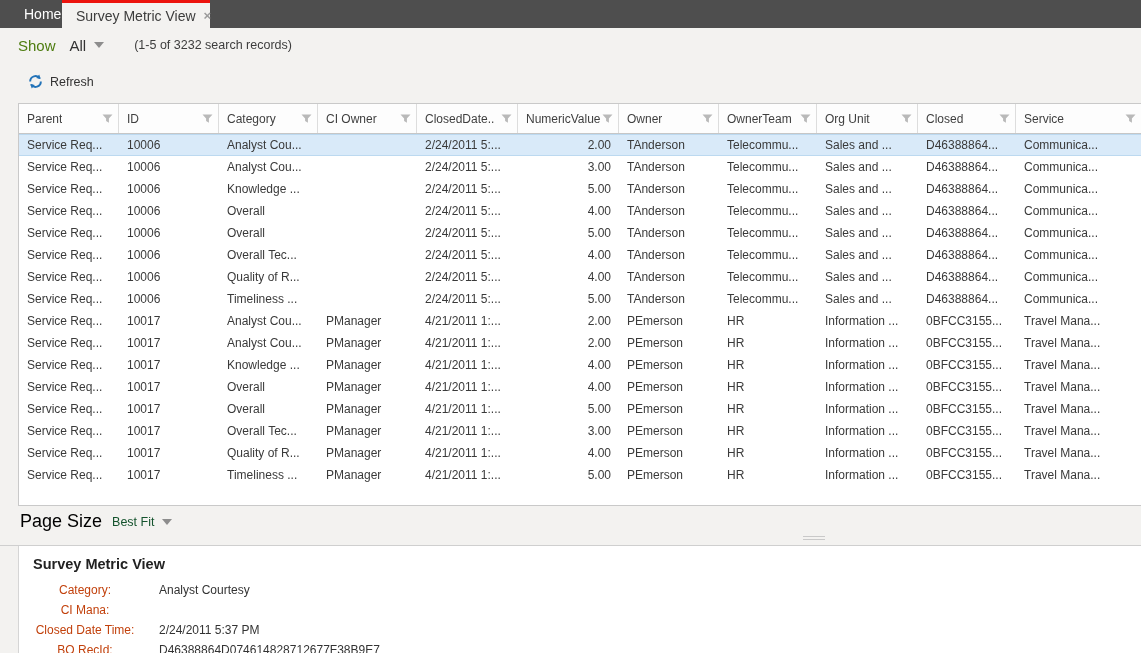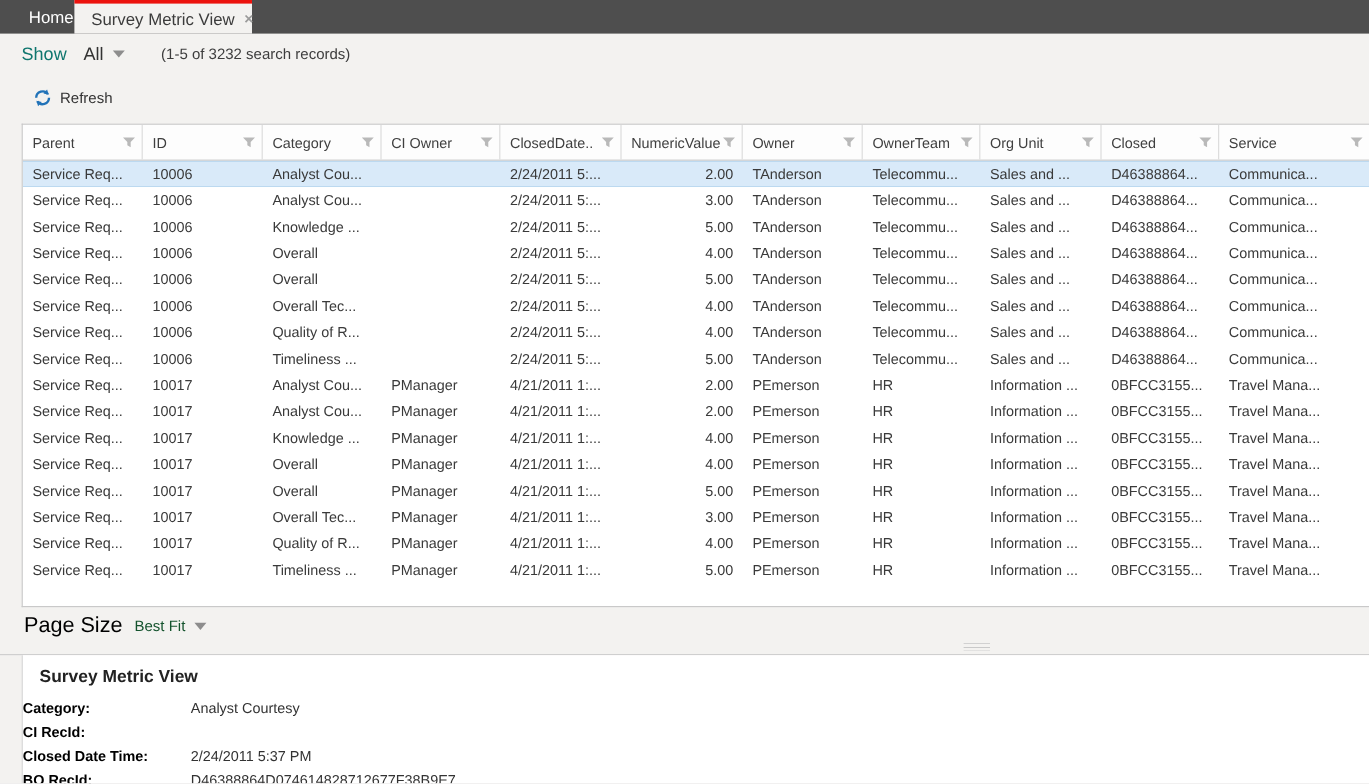--- a/index.html
+++ b/index.html
@@ -13,21 +13,21 @@
   .tab-home { position:absolute; top:0; left:10px; height:28px; padding:0 14px;
               display:flex; align-items:center; color:#fff; font-size:14px; cursor:default; }
   .tab-active { position:absolute; top:0; left:62px; width:148px; height:28px;
                 background:#f3f2f0; border-top:3px solid #ec130e;
                 display:flex; align-items:center; padding:0 10px 0 14px; }
   .tab-active .tlabel { color:#3c3c3c; font-size:14px; white-space:nowrap; }
   .tab-active .close { margin-left:8px; color:#9b9b9b; font-size:13px; font-weight:bold; cursor:pointer; }
 
   
   .show-row { position:absolute; top:32px; left:18px; height:26px; display:flex; align-items:center; }
-  .show-label { font-size:15px; color:#0f766e; }
+  .show-label { font-size:15px; color:#4d7c0f; }
   .show-dd { display:flex; align-items:center; margin-left:14px; cursor:pointer; }
   .show-dd .val { font-size:15px; color:#333; }
   .caret { width:0; height:0; border-left:5px solid transparent; border-right:5px solid transparent;
            border-top:6px solid #8d8d8d; margin-left:8px; display:inline-block; }
   .records { margin-left:30px; font-size:12.5px; color:#3d3d3d; }
 
   
   .refresh-btn { position:absolute; top:74px; left:28px; display:flex; align-items:center;
                  cursor:pointer; }
   .refresh-btn svg { display:block; }
@@ -59,21 +59,21 @@
   .splitter-grip { position:absolute; top:536px; left:803px; width:22px; height:6px;
                    cursor:row-resize;
                    background:repeating-linear-gradient(#c9c9c9 0 1px, transparent 1px 3px); }
   .divider { position:absolute; top:545px; left:0; width:100%; height:1px; background:#cfcfcf; }
 
   
   .detail { position:absolute; top:546px; left:18px; right:0; bottom:0;
             background:#fff; border-left:1px solid #d5d5d5; overflow:hidden; }
   .detail-title { margin:10px 0 8px 14px; font-size:14.5px; font-weight:bold; color:#222; }
   .field-row { display:flex; height:20px; align-items:center; }
-  .field-label { width:132px; text-align:left; font-size:12px; font-weight:bold; color:#000000;
+  .field-label { width:132px; text-align:center; font-size:12px; font-weight:normal; color:#c2410c;
                  white-space:nowrap; flex-shrink:0; }
   .field-value { margin-left:8px; font-size:12px; color:#333; white-space:nowrap; }
 </style>
 </head>
 <body>
 
 <div class="page">
 
   <div class="tabbar">
     <div class="tab-home">Home</div>
@@ -419,21 +419,21 @@
   <div class="divider"></div>
 
   <div class="detail">
     <div class="detail-title">Survey Metric View</div>
     <div>
         <div class="field-row">
           <div class="field-label">Category:</div>
           <div class="field-value">Analyst Courtesy</div>
         </div>
         <div class="field-row">
-          <div class="field-label">CI RecId:</div>
+          <div class="field-label">CI Mana:</div>
           <div class="field-value"></div>
         </div>
         <div class="field-row">
           <div class="field-label">Closed Date Time:</div>
           <div class="field-value">2/24/2011 5:37 PM</div>
         </div>
         <div class="field-row">
           <div class="field-label">BO RecId:</div>
           <div class="field-value">D46388864D074614828712677F38B9E7</div>
         </div>

